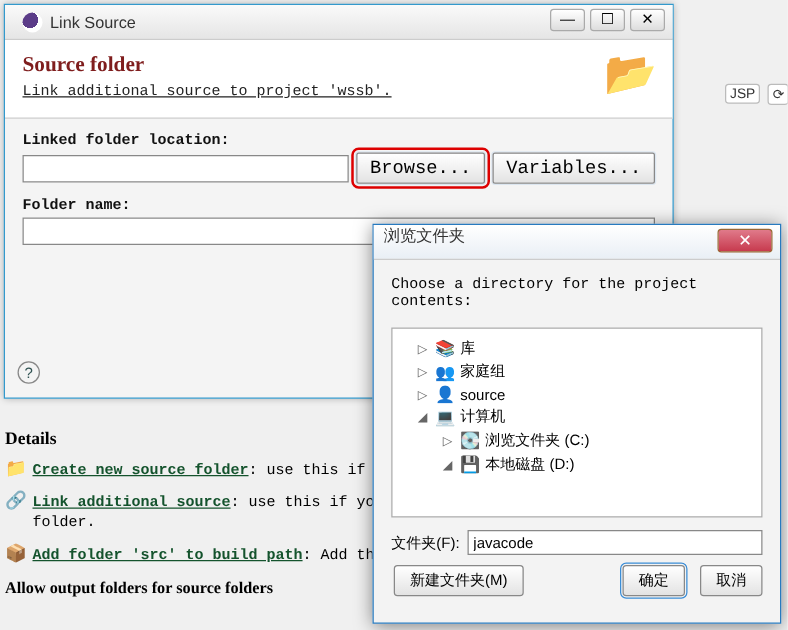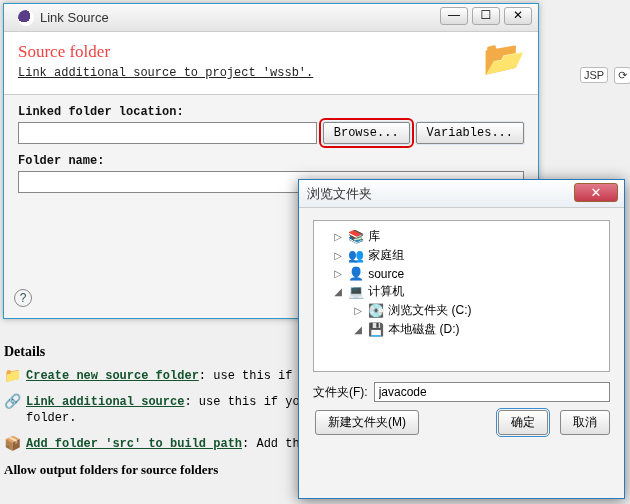--- a/index.html
+++ b/index.html
@@ -10,46 +10,46 @@
   .bg-toolbar span { font-size:11px; color:#333; border:1px solid #bbb; padding:1px 3px; border-radius:3px; background:#fff;}
 
   
   .dialog1 { position:absolute; left:3px; top:3px; width:536px; height:316px; border:1px solid #3399cc; background:#f4f4f4; box-shadow:0 0 6px rgba(0,0,0,0.3);}
   .d1-title { height:28px; background:linear-gradient(#fafafa,#e5e5e5); border-bottom:1px solid #ccc; display:flex; align-items:center; padding:0 14px; position:relative;}
   .d1-title .eclipse-ico { width:16px; height:16px; display:inline-block; background:radial-gradient(circle at 6px 6px,#5b3c88 45%,#fff 46%); border-radius:50%; margin-right:6px;}
   .d1-title .tt { font-size:13px; color:#333; }
   .winbtns { position:absolute; right:6px; top:3px; display:flex; gap:4px;}
   .winbtn { width:28px; height:18px; border:1px solid #aaa; border-radius:3px; background:linear-gradient(#fff,#ddd); font-size:12px; line-height:14px; text-align:center; cursor:default;}
   .d1-header { background:#fff; padding:10px 14px 14px 14px; border-bottom:1px solid #ccc; position:relative; min-height:58px;}
-  .d1-header h2 { font-family:"Comic Sans MS",cursive; font-weight:normal; font-size:17px; color:#ef4444; }
+  .d1-header h2 { font-family:"Comic Sans MS",cursive; font-weight:bold; font-size:17px; color:#7f1d1d; }
   .d1-header .sub { font-family:"Courier New",monospace; font-size:12px; margin-top:4px; color:#222;text-decoration:underline;}
   .folder-art { position:absolute; right:12px; top:6px; font-size:34px;}
   .d1-body { padding:10px 14px; }
   .lbl { font-family:"Courier New",monospace; font-size:12px; font-weight:bold; color:#111; margin-bottom:3px; display:block;}
   .row { display:flex; gap:6px; align-items:center; margin-bottom:10px;}
   .textbox { flex:1; border:1px solid #888; background:#fff; height:22px; padding:2px 4px;}
   .fullbox { width:100%; border:1px solid #888; background:#fff; height:22px; padding:2px 4px; margin-bottom:12px;}
-  .btn { border:1px solid #888; background:linear-gradient(#fff,#e3e3e3); font-family:"Courier New",monospace; font-size:12px; padding:3px 10px; border-radius:2px; box-shadow:0 0 0 1px #dce6f0; cursor:pointer;}
+  .btn { border:1px solid #888; background:linear-gradient(#fff,#e3e3e3); font-family:"Courier New",monospace; font-size:15px; padding:3px 10px; border-radius:2px; box-shadow:0 0 0 1px #dce6f0; cursor:pointer;}
   .browse-hi { outline:2px solid #d00; outline-offset:2px;}
   .d1-footer { position:absolute; bottom:8px; left:10px; right:10px; display:flex; align-items:center; gap:8px;}
   .helpico { width:18px; height:18px; border:1px solid #888; border-radius:50%; text-align:center; line-height:16px; font-size:12px; color:#355; cursor:pointer;}
   .spacer { flex:1; }
   .navbtn { border:1px solid #888; background:linear-gradient(#fff,#e3e3e3); font-family:"Courier New",monospace; font-size:12px; padding:4px 20px; cursor:pointer;}
 
   
   .details { position:absolute; left:4px; top:344px; right:4px; }
   .details h3 { font-family:"Comic Sans MS",cursive; font-weight:bold; font-size:14px; margin-bottom:8px;}
   .dline { font-family:"Courier New",monospace; font-size:12px; margin:6px 0 10px 0; line-height:16px; display:flex; gap:6px; }
   .dline .ico { font-size:14px; width:16px; flex:0 0 16px;}
   .dline a { color:#14532d; text-decoration:underline; font-weight:bold;}
   .allow { font-family:"Comic Sans MS",cursive; font-size:13px; font-weight:bold; margin-top:4px;}
 
   
   .dialog2 { position:absolute; left:298px; top:179px; width:327px; height:320px; border:1px solid #277abf; background:#f3f3f3; box-shadow:0 2px 14px rgba(0,0,0,0.5);}
-  .d2-title { height:28px; background:linear-gradient(#fff,#e9eff5); border-bottom:1px solid #ccc; display:flex; align-items:center; padding:0 8px; position:relative;}
+  .d2-title { height:28px; background:linear-gradient(#fff,#e9eff5); border-bottom:1px solid #ccc; display:flex; padding:0 8px; position:relative;}
   .d2-title .tt { font-size:13px; color:#333;}
   .closebtn { position:absolute; right:6px; top:3px; width:44px; height:19px; background:linear-gradient(#e07a8a,#c73a4e); border:1px solid #963; border-radius:3px; color:#fff; text-align:center; font-size:13px; line-height:17px; cursor:pointer;}
   .d2-body { padding:12px 14px 8px 14px;}
   .d2-body .prompt { font-family:"Courier New",monospace; font-size:12px; margin-bottom:14px;}
   .tree { border:1px solid #aaa; background:#fff; height:152px; overflow:auto; padding:6px 4px;}
   .tnode { font-size:12px; display:flex; align-items:center; gap:4px; padding:1px 0; }
   .tri { width:12px; text-align:center; color:#666; cursor:pointer; font-size:10px;}
   .tico { font-size:13px; }
   .ind1 { padding-left:14px;}
   .ind2 { padding-left:34px;}
@@ -119,20 +119,21 @@
   </div>
   <div class="allow">Allow output folders for source folders</div>
 </div>
 
 <div class="dialog2">
   <div class="d2-title">
     <span class="tt">浏览文件夹</span>
     <div class="closebtn">✕</div>
   </div>
   <div class="d2-body">
+    <div class="prompt">Choose a directory for the project contents:</div>
     <div class="tree">
       <div class="tnode ind1">
           <span class="tri">▷</span>
           <span class="tico">📚</span>
           <span>库</span>
         </div>
       <div class="tnode ind1">
           <span class="tri">▷</span>
           <span class="tico">👥</span>
           <span>家庭组</span>

